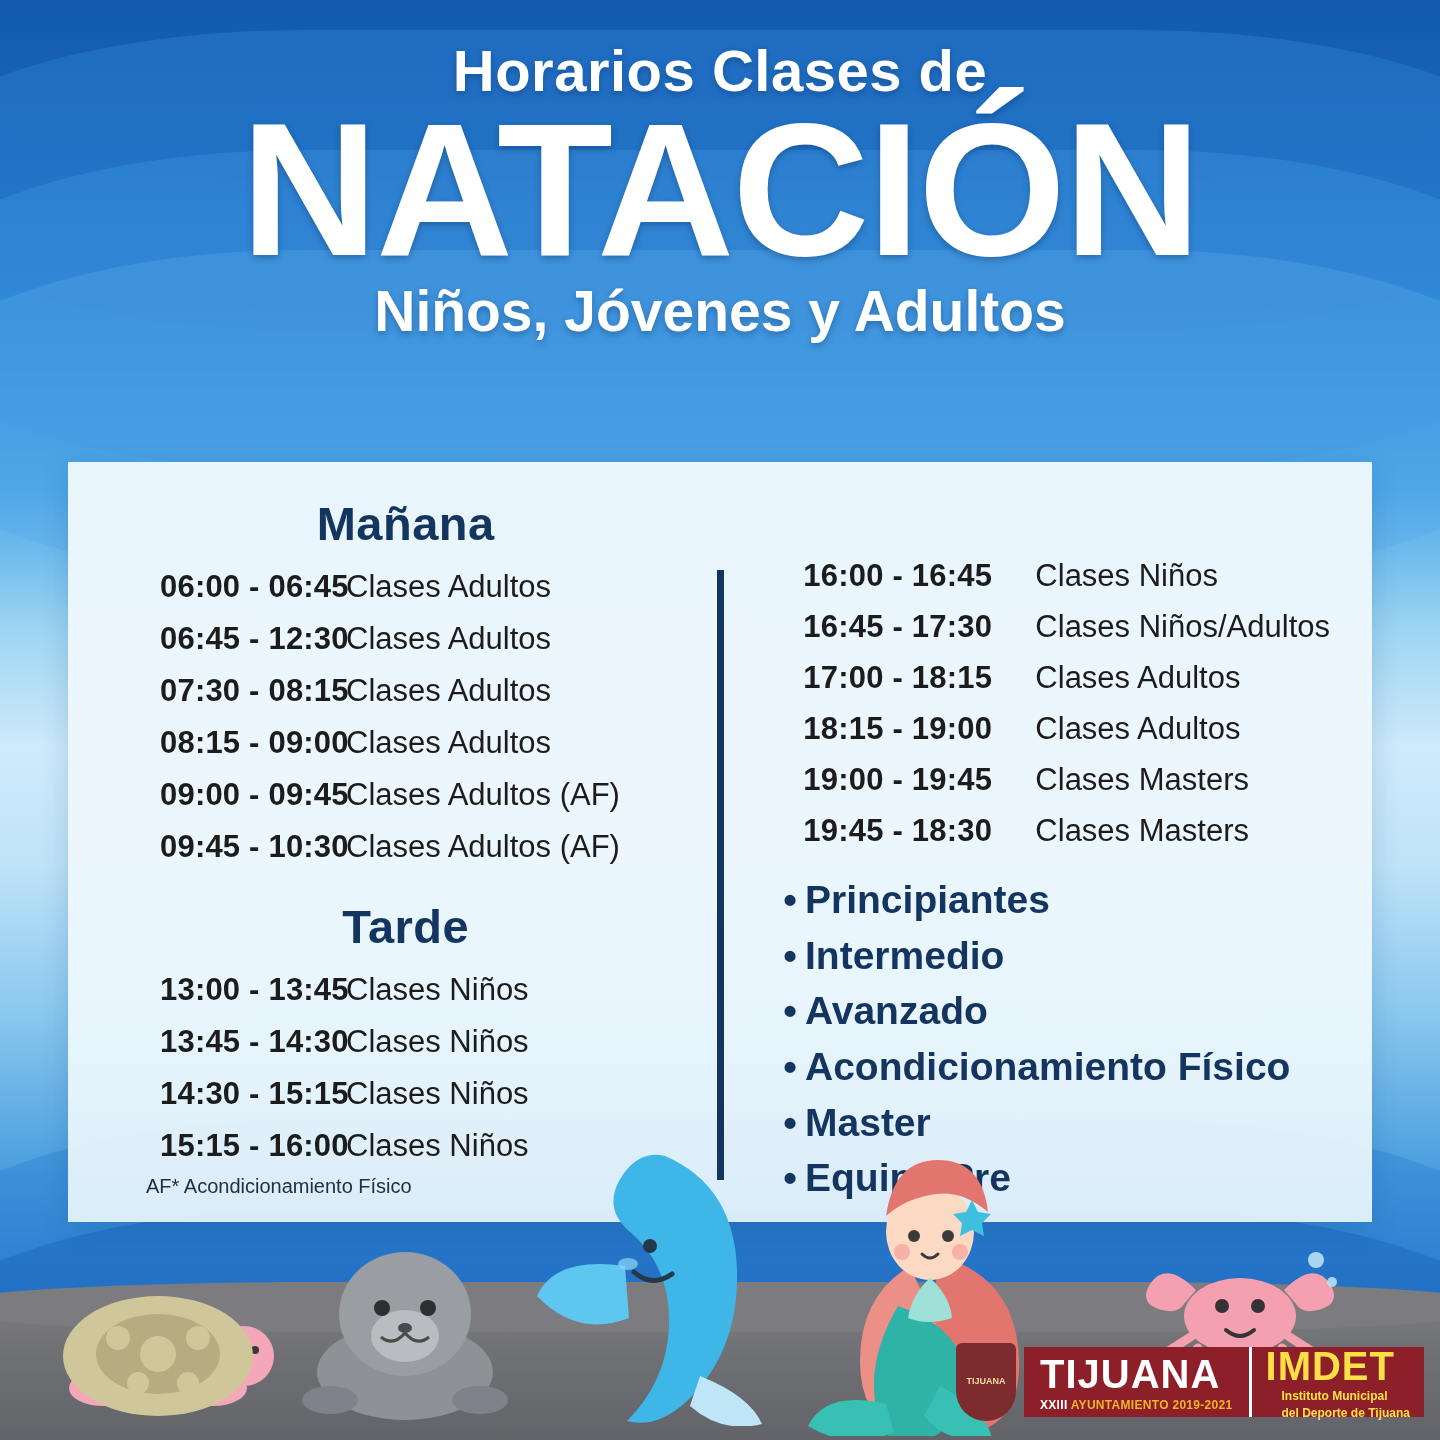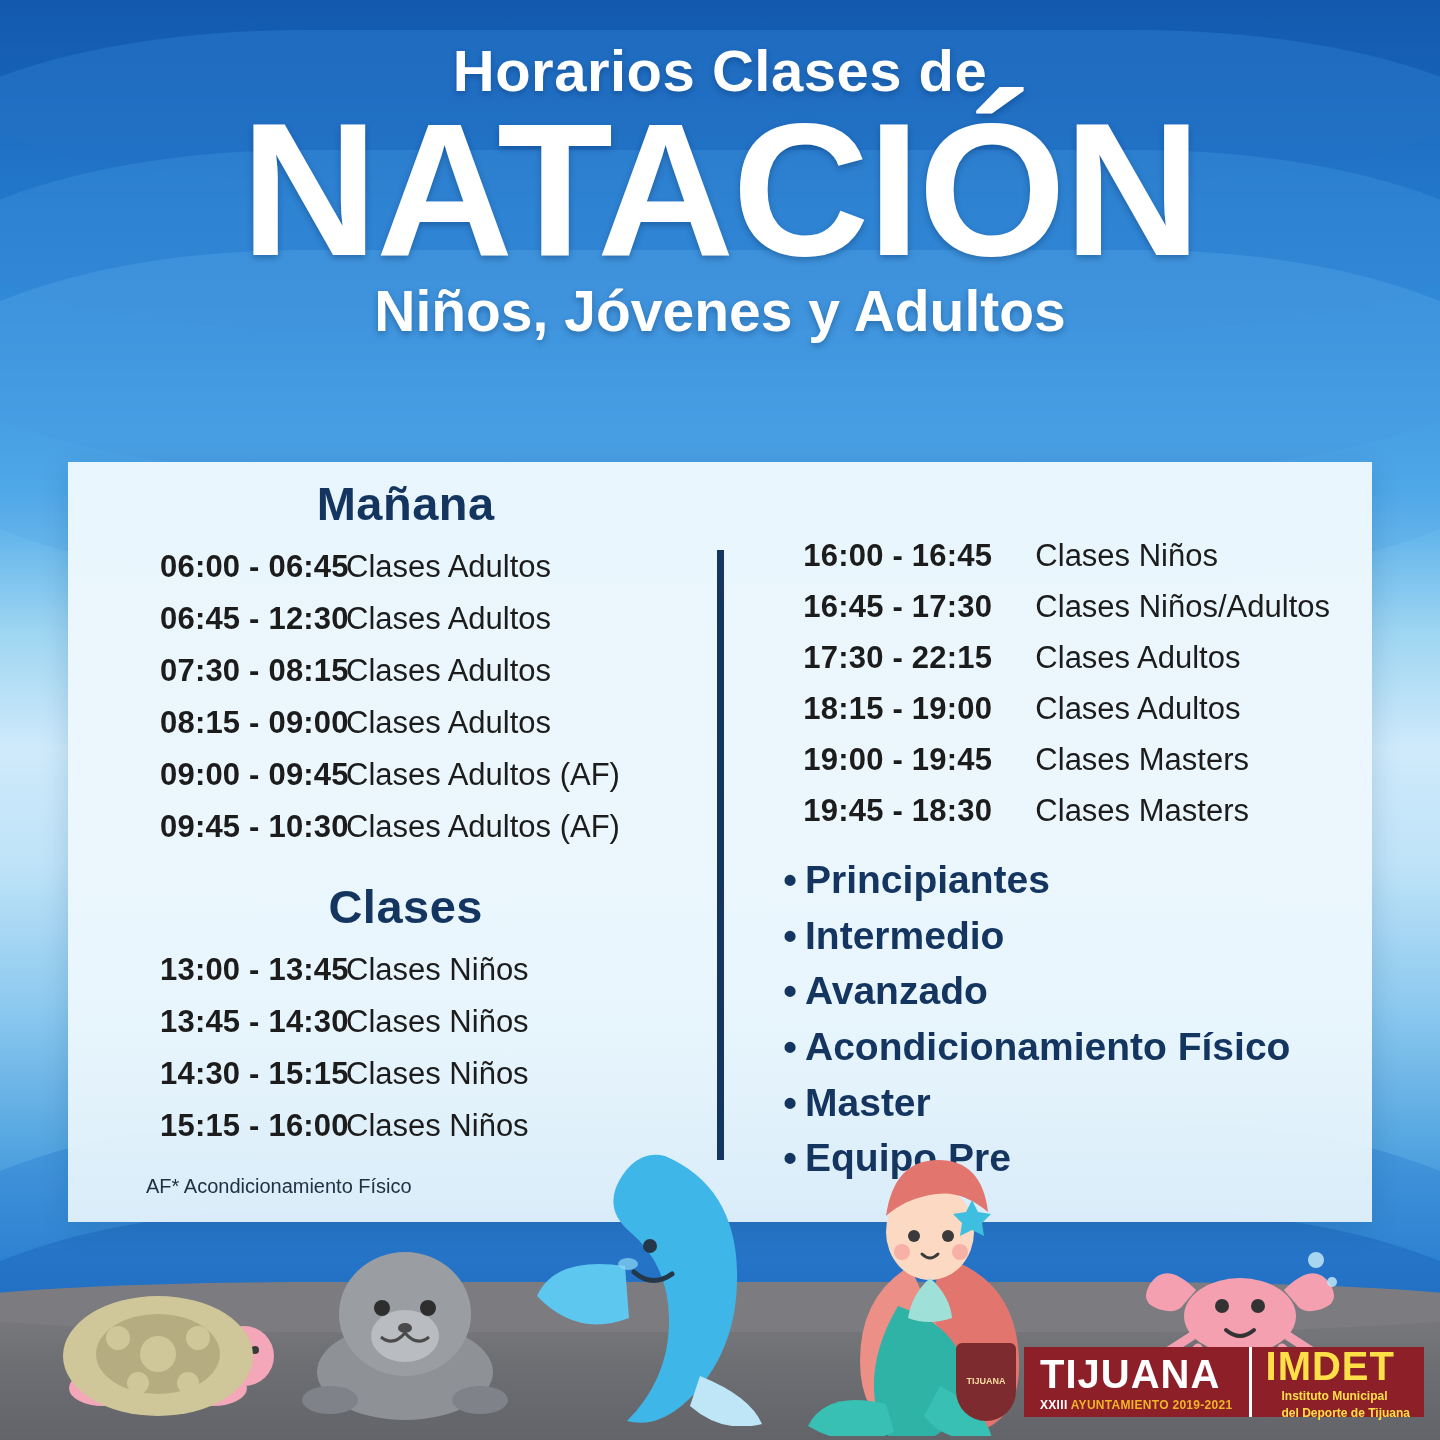--- a/index.html
+++ b/index.html
@@ -102,21 +102,21 @@
     width: 1304px;
     height: 760px;
     background: linear-gradient(180deg, rgba(238,248,253,.97) 0%, rgba(236,247,253,.96) 70%, rgba(232,245,252,.92) 100%);
     box-shadow: 0 6px 26px rgba(10,60,110,.18);
   }
 
   .card-inner {
     display: flex;
     height: 100%;
     box-sizing: border-box;
-    padding: 14px 26px 0 26px;
+    padding: 34px 26px 0 26px;
     justify-content: center;
   }
 
   .col-left  { width: 648px; position: relative; }
   .col-right { flex: 1; position: relative; padding-left: 62px; }
 
   .divider {
     position: absolute;
     left: 0;
     top: 74px;
@@ -281,21 +281,21 @@
           <li class="row">
             <span class="time">09:00 - 09:45</span>
             <span class="desc">Clases  Adultos (AF)</span>
           </li>
           <li class="row">
             <span class="time">09:45 - 10:30</span>
             <span class="desc">Clases  Adultos (AF)</span>
           </li>
         </ul>
 
-        <h2 class="sec-title tarde">Clases</h2>
+        <h2 class="sec-title tarde">Tarde</h2>
 
         <ul class="rows">
           <li class="row">
             <span class="time">13:00 - 13:45</span>
             <span class="desc">Clases Niños</span>
           </li>
           <li class="row">
             <span class="time">13:45 - 14:30</span>
             <span class="desc">Clases Niños</span>
           </li>
@@ -318,21 +318,21 @@
         <ul class="rows" style="margin-top:62px;">
           <li class="row">
             <span class="time">16:00 - 16:45</span>
             <span class="desc">Clases Niños</span>
           </li>
           <li class="row">
             <span class="time">16:45 - 17:30</span>
             <span class="desc">Clases Niños/Adultos</span>
           </li>
           <li class="row">
-            <span class="time">17:30 - 22:15</span>
+            <span class="time">17:00 - 18:15</span>
             <span class="desc">Clases  Adultos</span>
           </li>
           <li class="row">
             <span class="time">18:15 - 19:00</span>
             <span class="desc">Clases  Adultos</span>
           </li>
           <li class="row">
             <span class="time">19:00 - 19:45</span>
             <span class="desc">Clases Masters</span>
           </li>

